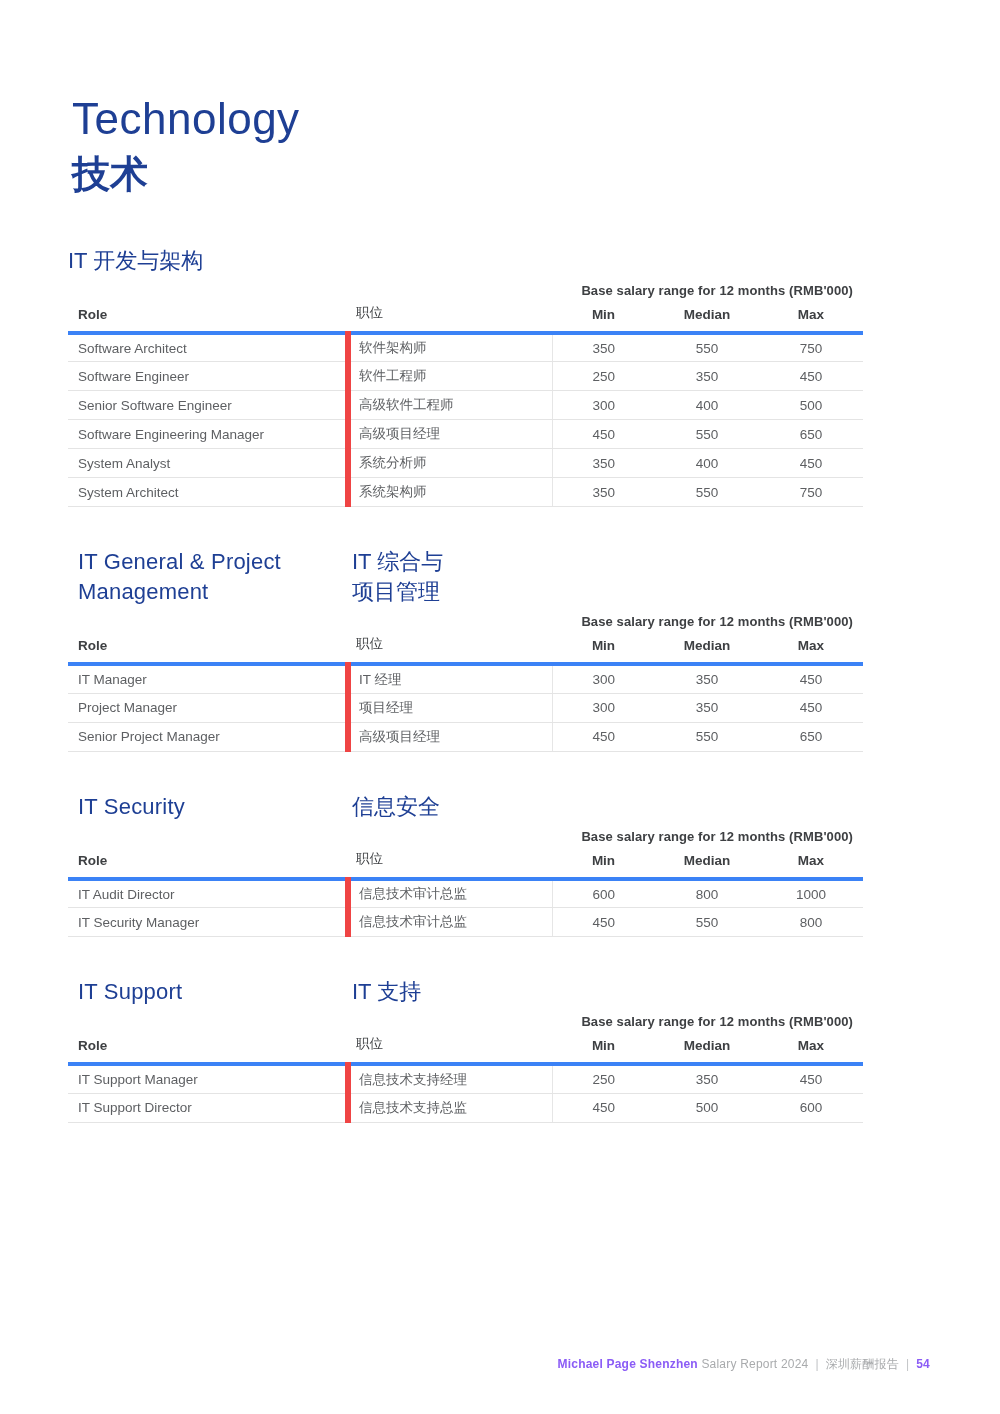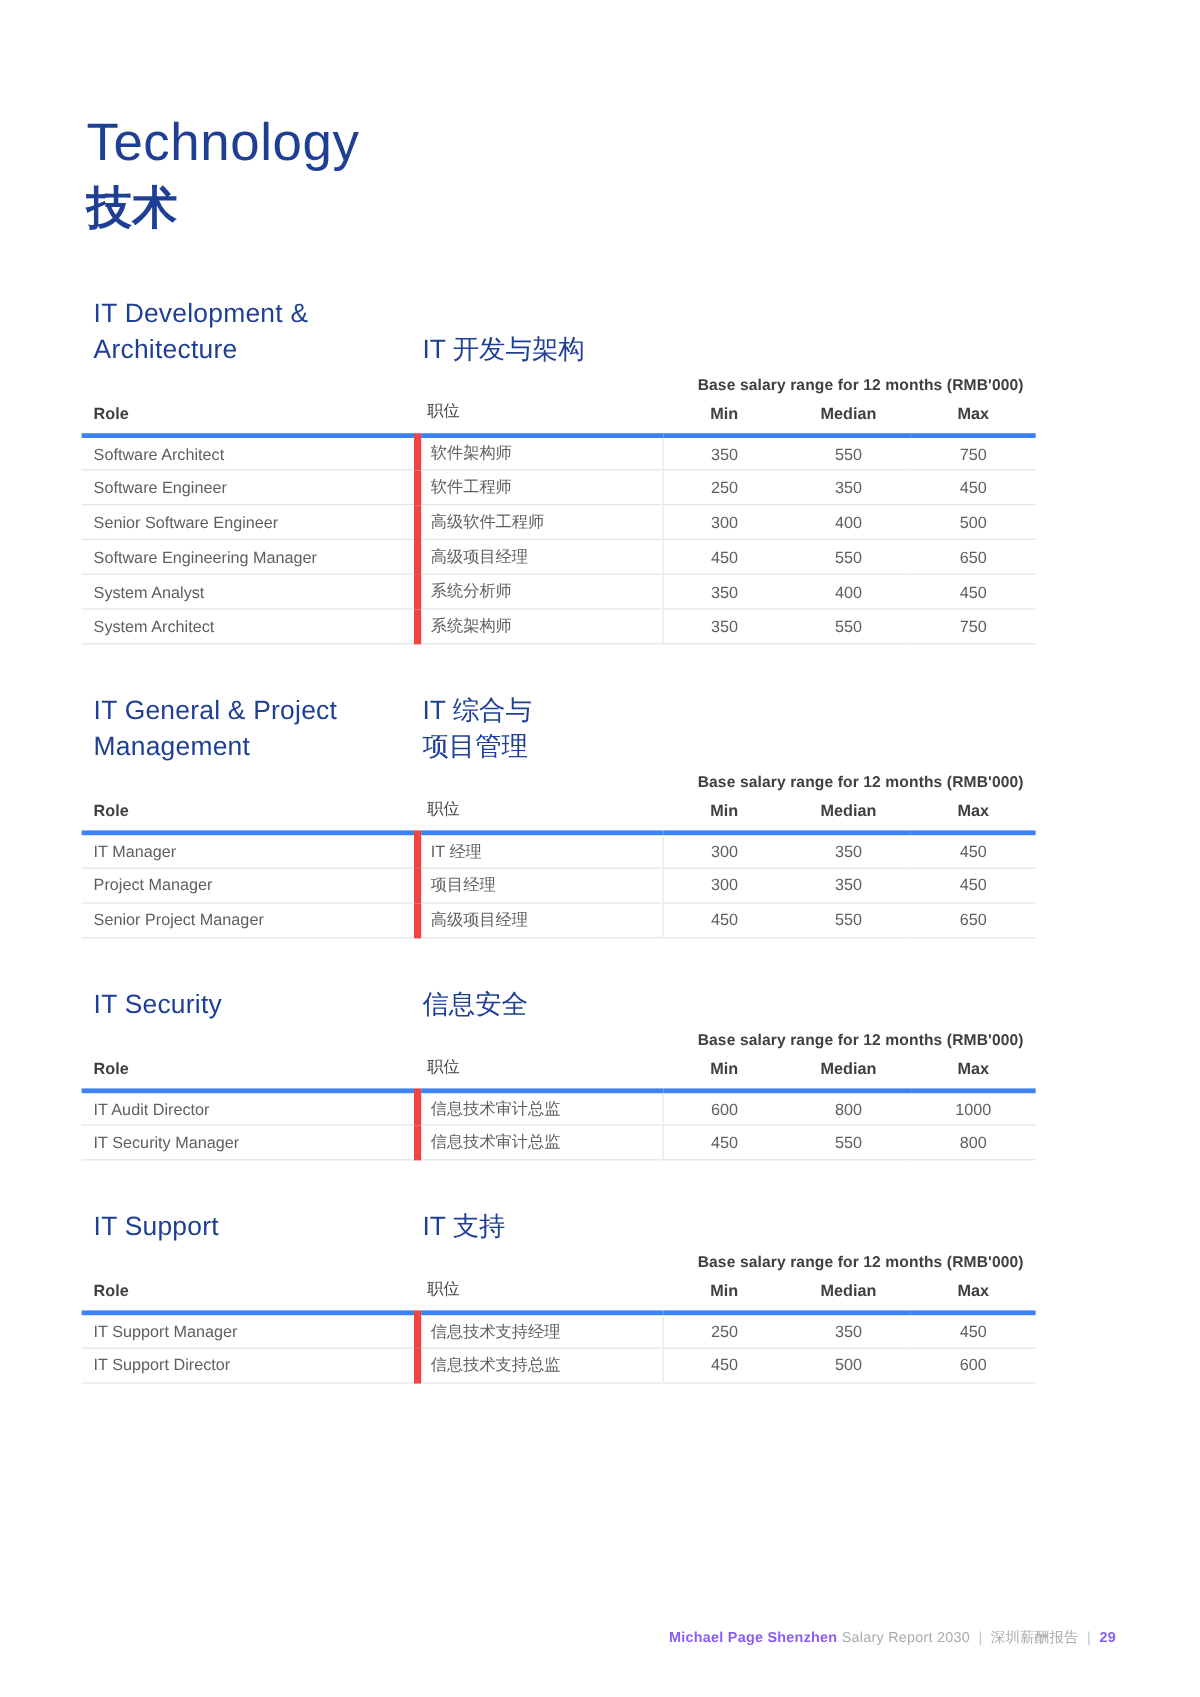--- a/index.html
+++ b/index.html
@@ -66,22 +66,20 @@
 <body>
 
 <div class="content">
   <header class="page-title">
     <div class="en">Technology</div>
     <div class="zh">技术</div>
   </header>
   <div id="sections">
   <section class="sec">
     <div class="sec-head">
-      <h2 class="sec-title-en">IT Development &amp;
-Architecture</h2>
       <h2 class="sec-title-zh">IT 开发与架构</h2>
     </div>
     <div class="salary-note">Base salary range for 12 months (RMB'000)</div>
     <table class="salary">
       <colgroup>
         <col class="c-role">
             <col class="c-zh">
             <col class="c-min">
             <col class="c-med">
             <col class="c-max">
@@ -282,14 +280,14 @@
     <td class="t-num">500</td>
     <td class="t-num">600</td>
   </tr>
 </tbody>
     </table>
   </section>
 </div>
 </div>
 
 <footer class="footer">
-  <span class="b">Michael Page Shenzhen</span><span> </span><span>Salary Report 2030</span><span class="sep">|</span><span>深圳薪酬报告</span><span class="sep">|</span><span class="b">29</span>
+  <span class="b">Michael Page Shenzhen</span><span> </span><span>Salary Report 2024</span><span class="sep">|</span><span>深圳薪酬报告</span><span class="sep">|</span><span class="b">54</span>
 </footer>
 
 </body></html>

